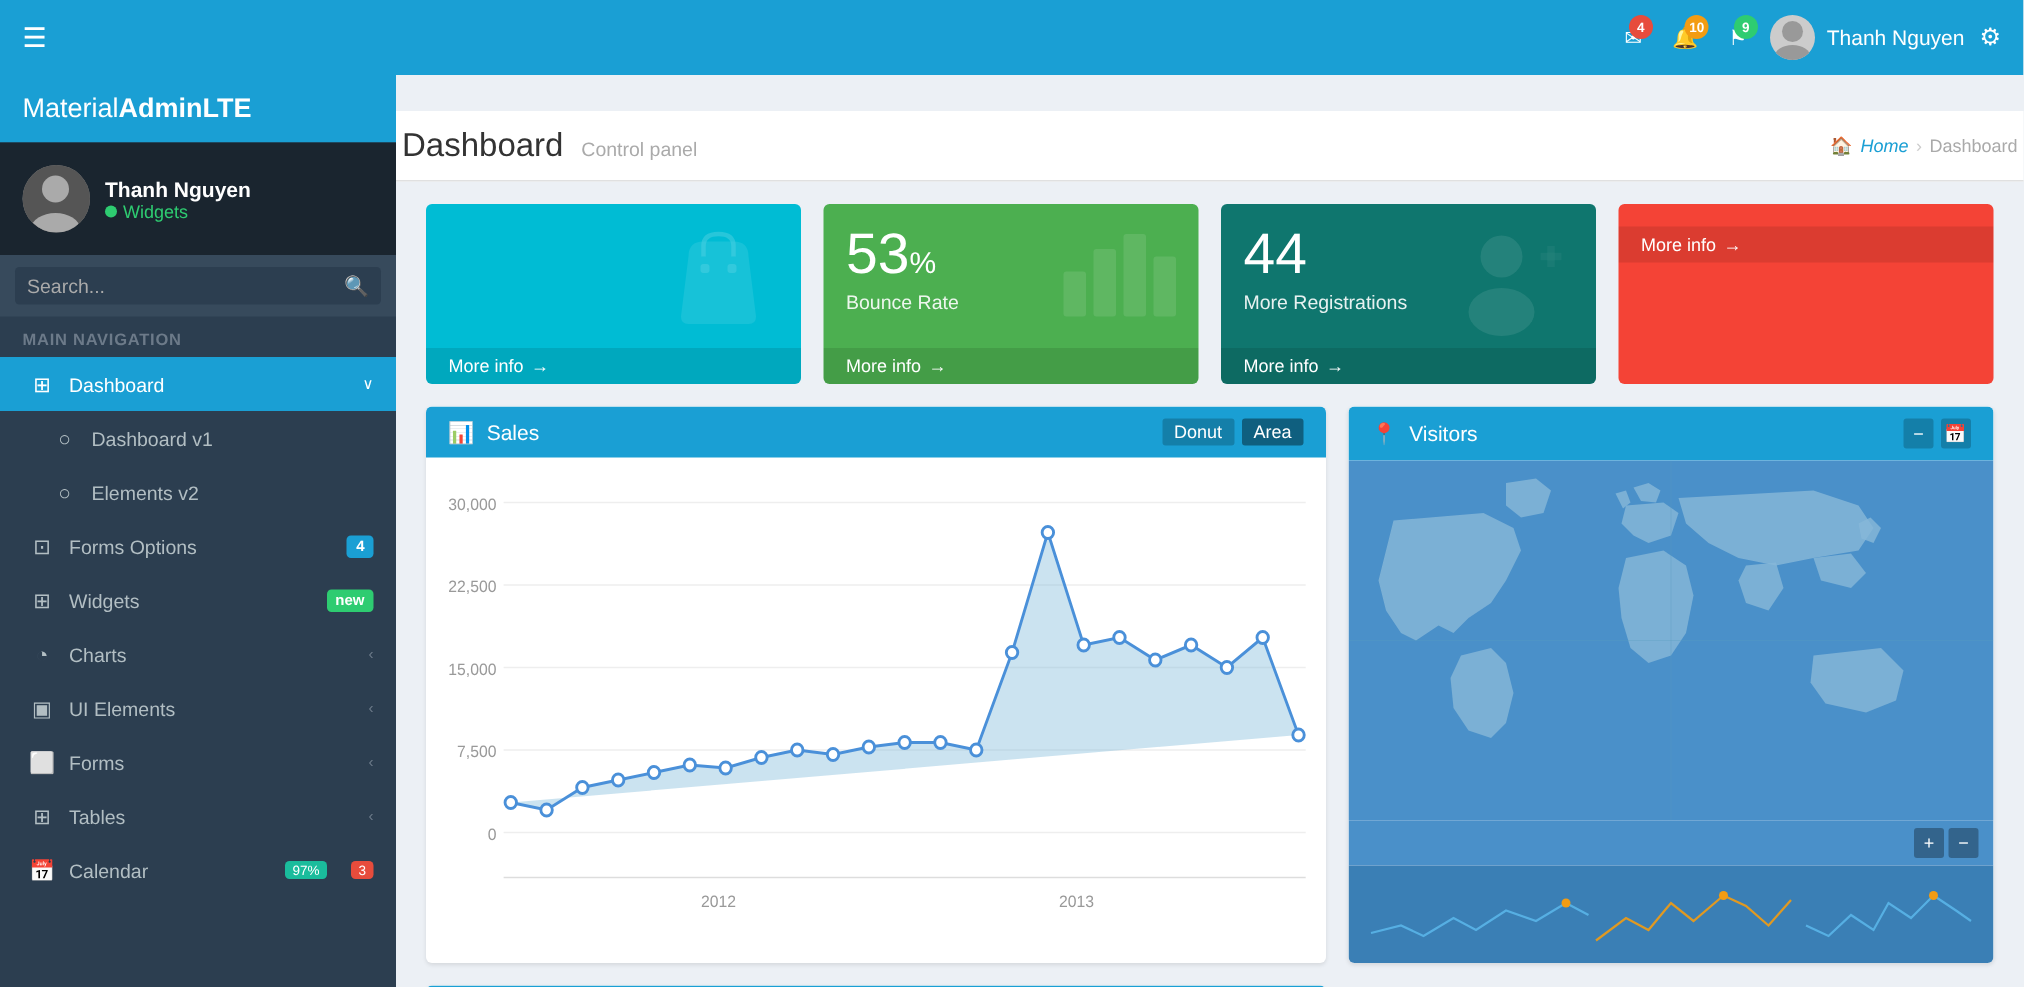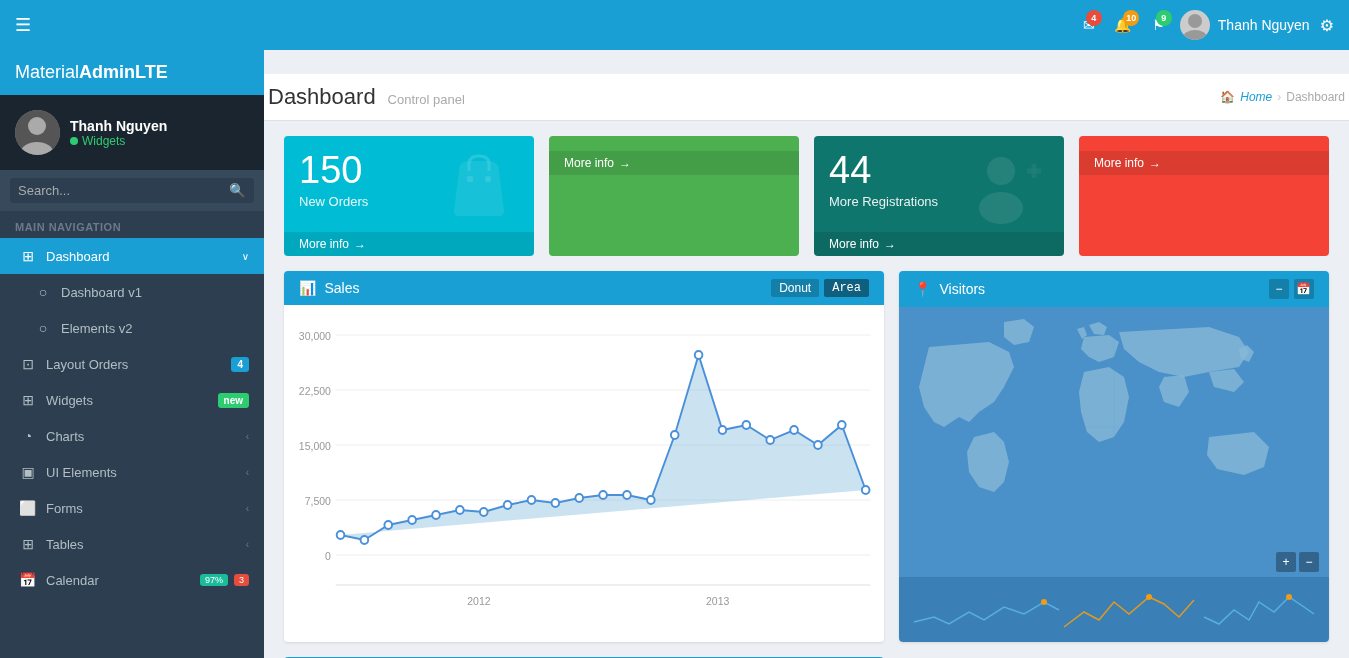--- a/index.html
+++ b/index.html
@@ -87,21 +87,21 @@
     .nav-item.active { background: #1a9fd4; color: white; border-left-color: #1a9fd4; }
     .nav-item-icon { width: 20px; margin-right: 8px; text-align: center; font-size: 14px; }
     .nav-item-label { flex: 1; font-size: 13px; }
     .nav-item-badge {
       background: #2ecc71; color: white; font-size: 10px;
       padding: 2px 6px; border-radius: 3px; font-weight: bold;
     }
     .nav-item-badge.blue { background: #1a9fd4; }
     .nav-item-badge.new { background: #2ecc71; font-size: 10px; }
     .nav-item-arrow { font-size: 10px; color: #6c7a89; }
-    .nav-item-multi-badge { display: flex; gap: 6px; align-items: center; margin-left: 31px; }
+    .nav-item-multi-badge { display: flex; gap: 16px; align-items: center; margin-left: 31px; }
     .badge-teal { background: #1abc9c; color: white; font-size: 9px; padding: 1px 5px; border-radius: 3px; }
     .badge-red-sm { background: #e74c3c; color: white; font-size: 9px; padding: 1px 5px; border-radius: 3px; }
 
     
     .content-area { flex: 1; overflow-y: auto; display: flex; flex-direction: column; }
 
     
     .content-header {
       background: white;
       padding: 10px 4px;
@@ -160,21 +160,21 @@
       padding: 8px 15px;
       display: flex; align-items: center; justify-content: space-between;
       font-size: 14px;
     }
     .card-header-title { display: flex; align-items: center; gap: 8px; font-weight: normal; }
     .card-header-actions { display: flex; gap: 5px; align-items: center; }
     .card-btn {
       background: rgba(0,0,0,0.2); color: white; border: none;
       padding: 2px 8px; font-size: 12px; cursor: pointer; border-radius: 2px;
     }
-    .card-btn.active { background: rgba(0,0,0,0.4); font-family: Liberation Mono, monospace; }
+    .card-btn.active { background: rgba(0,0,0,0.4); }
     .card-btn-icon { width: 20px; height: 20px; background: rgba(0,0,0,0.2); border: none; color: white; cursor: pointer; border-radius: 2px; font-size: 12px; display: flex; align-items: center; justify-content: center; }
 
     .card-body { padding: 10px; }
     .visitors-map {
       height: 240px;
       background: linear-gradient(180deg, #5ba3d9 0%, #4a90c9 100%);
       position: relative;
       overflow: hidden;
     }
 
@@ -272,21 +272,21 @@
     <div class="nav-item" style="padding-left:30px;">
       <span class="nav-item-icon">○</span>
       <span class="nav-item-label">Dashboard v1</span>
     </div>
     <div class="nav-item" style="padding-left:30px;">
       <span class="nav-item-icon">○</span>
       <span class="nav-item-label">Elements v2</span>
     </div>
     <div class="nav-item">
       <span class="nav-item-icon">⊡</span>
-      <span class="nav-item-label">Layout Orders</span>
+      <span class="nav-item-label">Forms Options</span>
       <span class="nav-item-badge blue">4</span>
     </div>
     <div class="nav-item">
       <span class="nav-item-icon">⊞</span>
       <span class="nav-item-label">Widgets</span>
       <span class="nav-item-badge new">new</span>
     </div>
     <div class="nav-item">
       <span class="nav-item-icon">◔</span>
       <span class="nav-item-label">Charts</span>
@@ -331,40 +331,50 @@
         <span>Dashboard</span>
       </div>
     </div>
 
     <div class="dashboard-content">
 
       <div class="stat-cards">
 
         <div class="stat-card cyan">
           <div class="stat-card-body">
-            <div>
-              <div class="stat-number">150</div>
-              <div class="stat-label">New Orders</div>
-            </div>
             <div class="stat-icon">
               <svg width="80" height="80" viewBox="0 0 80 80" fill="none">
                 <path d="M20 25 Q20 15 30 15 L50 15 Q60 15 60 25 L65 65 Q65 70 60 70 L20 70 Q15 70 15 65 Z" fill="white" opacity="0.3"></path>
                 <path d="M30 25 L30 18 Q30 10 40 10 Q50 10 50 18 L50 25" stroke="white" stroke-width="3" fill="none" opacity="0.5"></path>
                 <rect x="28" y="30" width="6" height="6" rx="2" fill="white" opacity="0.5"></rect>
                 <rect x="46" y="30" width="6" height="6" rx="2" fill="white" opacity="0.5"></rect>
               </svg>
             </div>
           </div>
           <div class="stat-footer">
             <span>More info</span>
             <span>→</span>
           </div>
         </div>
 
         <div class="stat-card green">
+          <div class="stat-card-body">
+            <div>
+              <div class="stat-number">53<span style="font-size:20px">%</span></div>
+              <div class="stat-label">Bounce Rate</div>
+            </div>
+            <div class="stat-icon">
+              <svg width="80" height="70" viewBox="0 0 80 70" fill="white" opacity="0.35">
+                <rect x="5" y="35" width="15" height="30" rx="2"></rect>
+                <rect x="25" y="20" width="15" height="45" rx="2"></rect>
+                <rect x="45" y="10" width="15" height="55" rx="2"></rect>
+                <rect x="65" y="25" width="15" height="40" rx="2"></rect>
+              </svg>
+            </div>
+          </div>
           <div class="stat-footer">
             <span>More info</span>
             <span>→</span>
           </div>
         </div>
 
         <div class="stat-card orange">
           <div class="stat-card-body">
             <div>
               <div class="stat-number">44</div>

